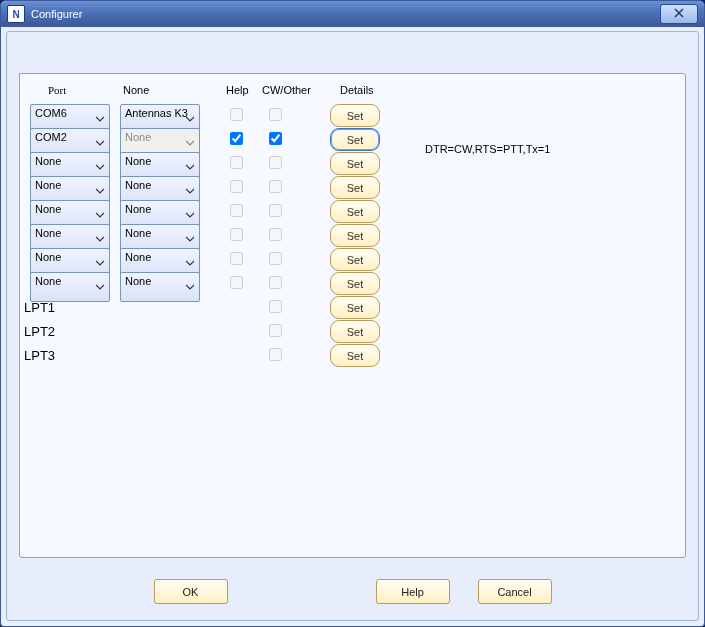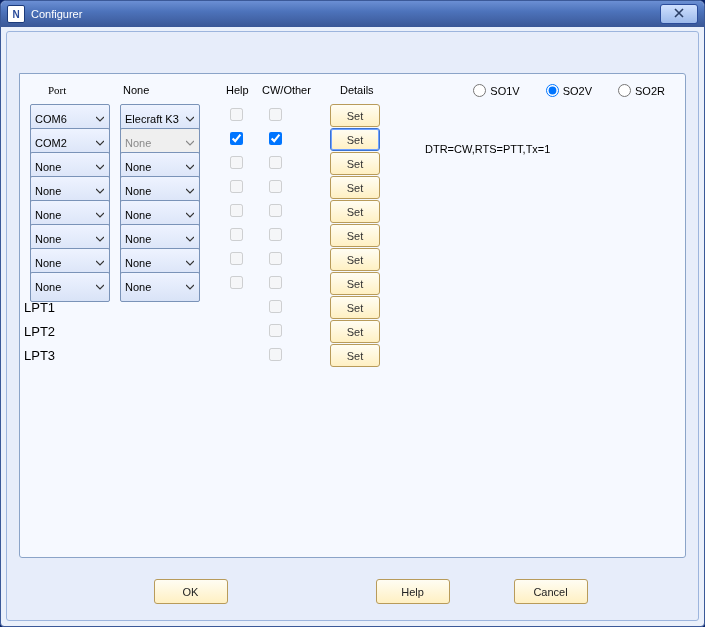--- a/index.html
+++ b/index.html
@@ -15,36 +15,36 @@
   .tab{padding:4px 8px;border:1px solid #8ba4c8;border-bottom:none;background:linear-gradient(to bottom,#ffffff,#f2f6fd);margin-right:0px;border-radius:3px 3px 0 0;position:relative;top:1px;font-size:11px;color:#000;}
   .tab.active{background:#f8fbff;font-weight:normal;z-index:2;border-bottom:1px solid #f8fbff;}
   .panel{position:absolute;left:12px;right:12px;top:41px;bottom:62px;border:1px solid #8ba4c8;background:#f6f9ff;border-radius:0 3px 3px 3px;}
   .content{position:relative;width:100%;height:100%;}
   .hdr{position:absolute;top:10px;font-size:11px;}
   .hdr.port{left:28px;font-family:Liberation Serif, serif;}
   .hdr.radio{left:103px;}
   .hdr.digi{left:206px;}
   .hdr.cwo{left:242px;}
   .hdr.details{left:320px;}
-  .combo{position:absolute;width:80px;height:20px;border:1px solid #7a93b8;background:linear-gradient(to bottom,#eef3ff,#d9e3f7);border-radius:2px;box-sizing:border-box;display:flex;align-items:center;padding:14px 4px;font-size:11px;}
+  .combo{position:absolute;width:80px;height:20px;border:1px solid #7a93b8;background:linear-gradient(to bottom,#eef3ff,#d9e3f7);border-radius:2px;box-sizing:border-box;display:flex;align-items:flex-end;padding:14px 4px;font-size:11px;}
   .combo.disabled{color:#8a8a8a;background:#efefef;}
   .combo .arrow{position:absolute;right:2px;top:2px;bottom:2px;width:14px;display:flex;align-items:center;justify-content:center;}
   .combo .arrow svg{width:8px;height:8px;}
   .chk{position:absolute;width:13px;height:13px;}
   .chk input{margin:0;width:13px;height:13px;}
   .chk.disabled input{accent-color:#999;}
-  .setbtn{position:absolute;left:310px;width:48px;height:21px;border:1px solid #b89b5a;border-radius:3px;background:linear-gradient(to bottom,#fffdf3,#fff0c3);font-size:11px;display:flex;align-items:center;justify-content:center;color:#333;}
+  .setbtn{position:absolute;left:310px;width:48px;height:21px;border:1px solid #b89b5a;border-radius:9px;background:linear-gradient(to bottom,#fffdf3,#fff0c3);font-size:11px;display:flex;align-items:center;justify-content:center;color:#333;}
   .setbtn.focused{border:1px solid #3b72d1;box-shadow:0 0 0 1px #6fa0ff inset;}
   .detailtxt{position:absolute;left:405px;font-size:11px;}
   .radiogroup{position:absolute;top:10px;right:20px;display:flex;gap:26px;align-items:center;}
   .radiogroup label{display:flex;align-items:center;gap:4px;font-size:11px;}
   .radiogroup input{margin:0;}
   .lptlabel{position:absolute;left:4px;font-size:13px;text-align:right;}
   .bottombar{position:absolute;left:0;right:0;bottom:16px;display:flex;justify-content:center;gap:28px;}
-  .btn{width:72px;height:23px;border:1px solid #b89b5a;border-radius:3px;background:linear-gradient(to bottom,#fffdf3,#fff0c3);font-size:11px;display:flex;align-items:center;justify-content:center;color:#222;margin-left:36px;}
+  .btn{width:72px;height:23px;border:1px solid #b89b5a;border-radius:3px;background:linear-gradient(to bottom,#fffdf3,#fff0c3);font-size:11px;display:flex;align-items:center;justify-content:center;color:#222;}
   .btn.help{margin-left:120px;}
 </style>
 </head>
 <body>
 <div class="window">
 
   <div class="titlebar">
     <div class="icon">N</div>
     <div class="title">Configurer</div>
     <div class="closebtn">
@@ -61,45 +61,31 @@
 
     <div class="panel">
       <div class="content">
 
         <div class="hdr port">Port</div>
         <div class="hdr radio">None</div>
         <div class="hdr digi">Help</div>
         <div class="hdr cwo">CW/Other</div>
         <div class="hdr details">Details</div>
 
-        <div class="radiogroup">
-          <label>
-              <input type="radio" name="so" style=""> 
-              <span>SO1V</span>
-            </label>
-          <label>
-              <input type="radio" name="so" checked="" style=""> 
-              <span>SO2V</span>
-            </label>
-          <label>
-              <input type="radio" name="so" style=""> 
-              <span>SO2R</span>
-            </label>
-        </div>
 
         <div class="combo" style="left:10px;top:30px">
             <span>COM6</span>
             <span class="arrow">
               <svg viewBox="0 0 8 8">
                 <path d="M0 2 L4 6 L8 2" fill="none" stroke="#333" stroke-width="1.2"></path>
               </svg>
             </span>
           </div>
         <div class="combo" style="left:100px;top:30px">
-            <span>Elecraft K3</span>
+            <span>Antennas K3</span>
             <span class="arrow">
               <svg viewBox="0 0 8 8">
                 <path d="M0 2 L4 6 L8 2" fill="none" stroke="#333" stroke-width="1.2"></path>
               </svg>
             </span>
           </div>
         <div class="chk disabled" style="left:210px;top:34px"><input type="checkbox" disabled="" style=""></div>
         <div class="chk disabled" style="left:249px;top:34px"><input type="checkbox" disabled="" style=""></div>
         <div class="setbtn" style="top:30px">Set</div>
 

